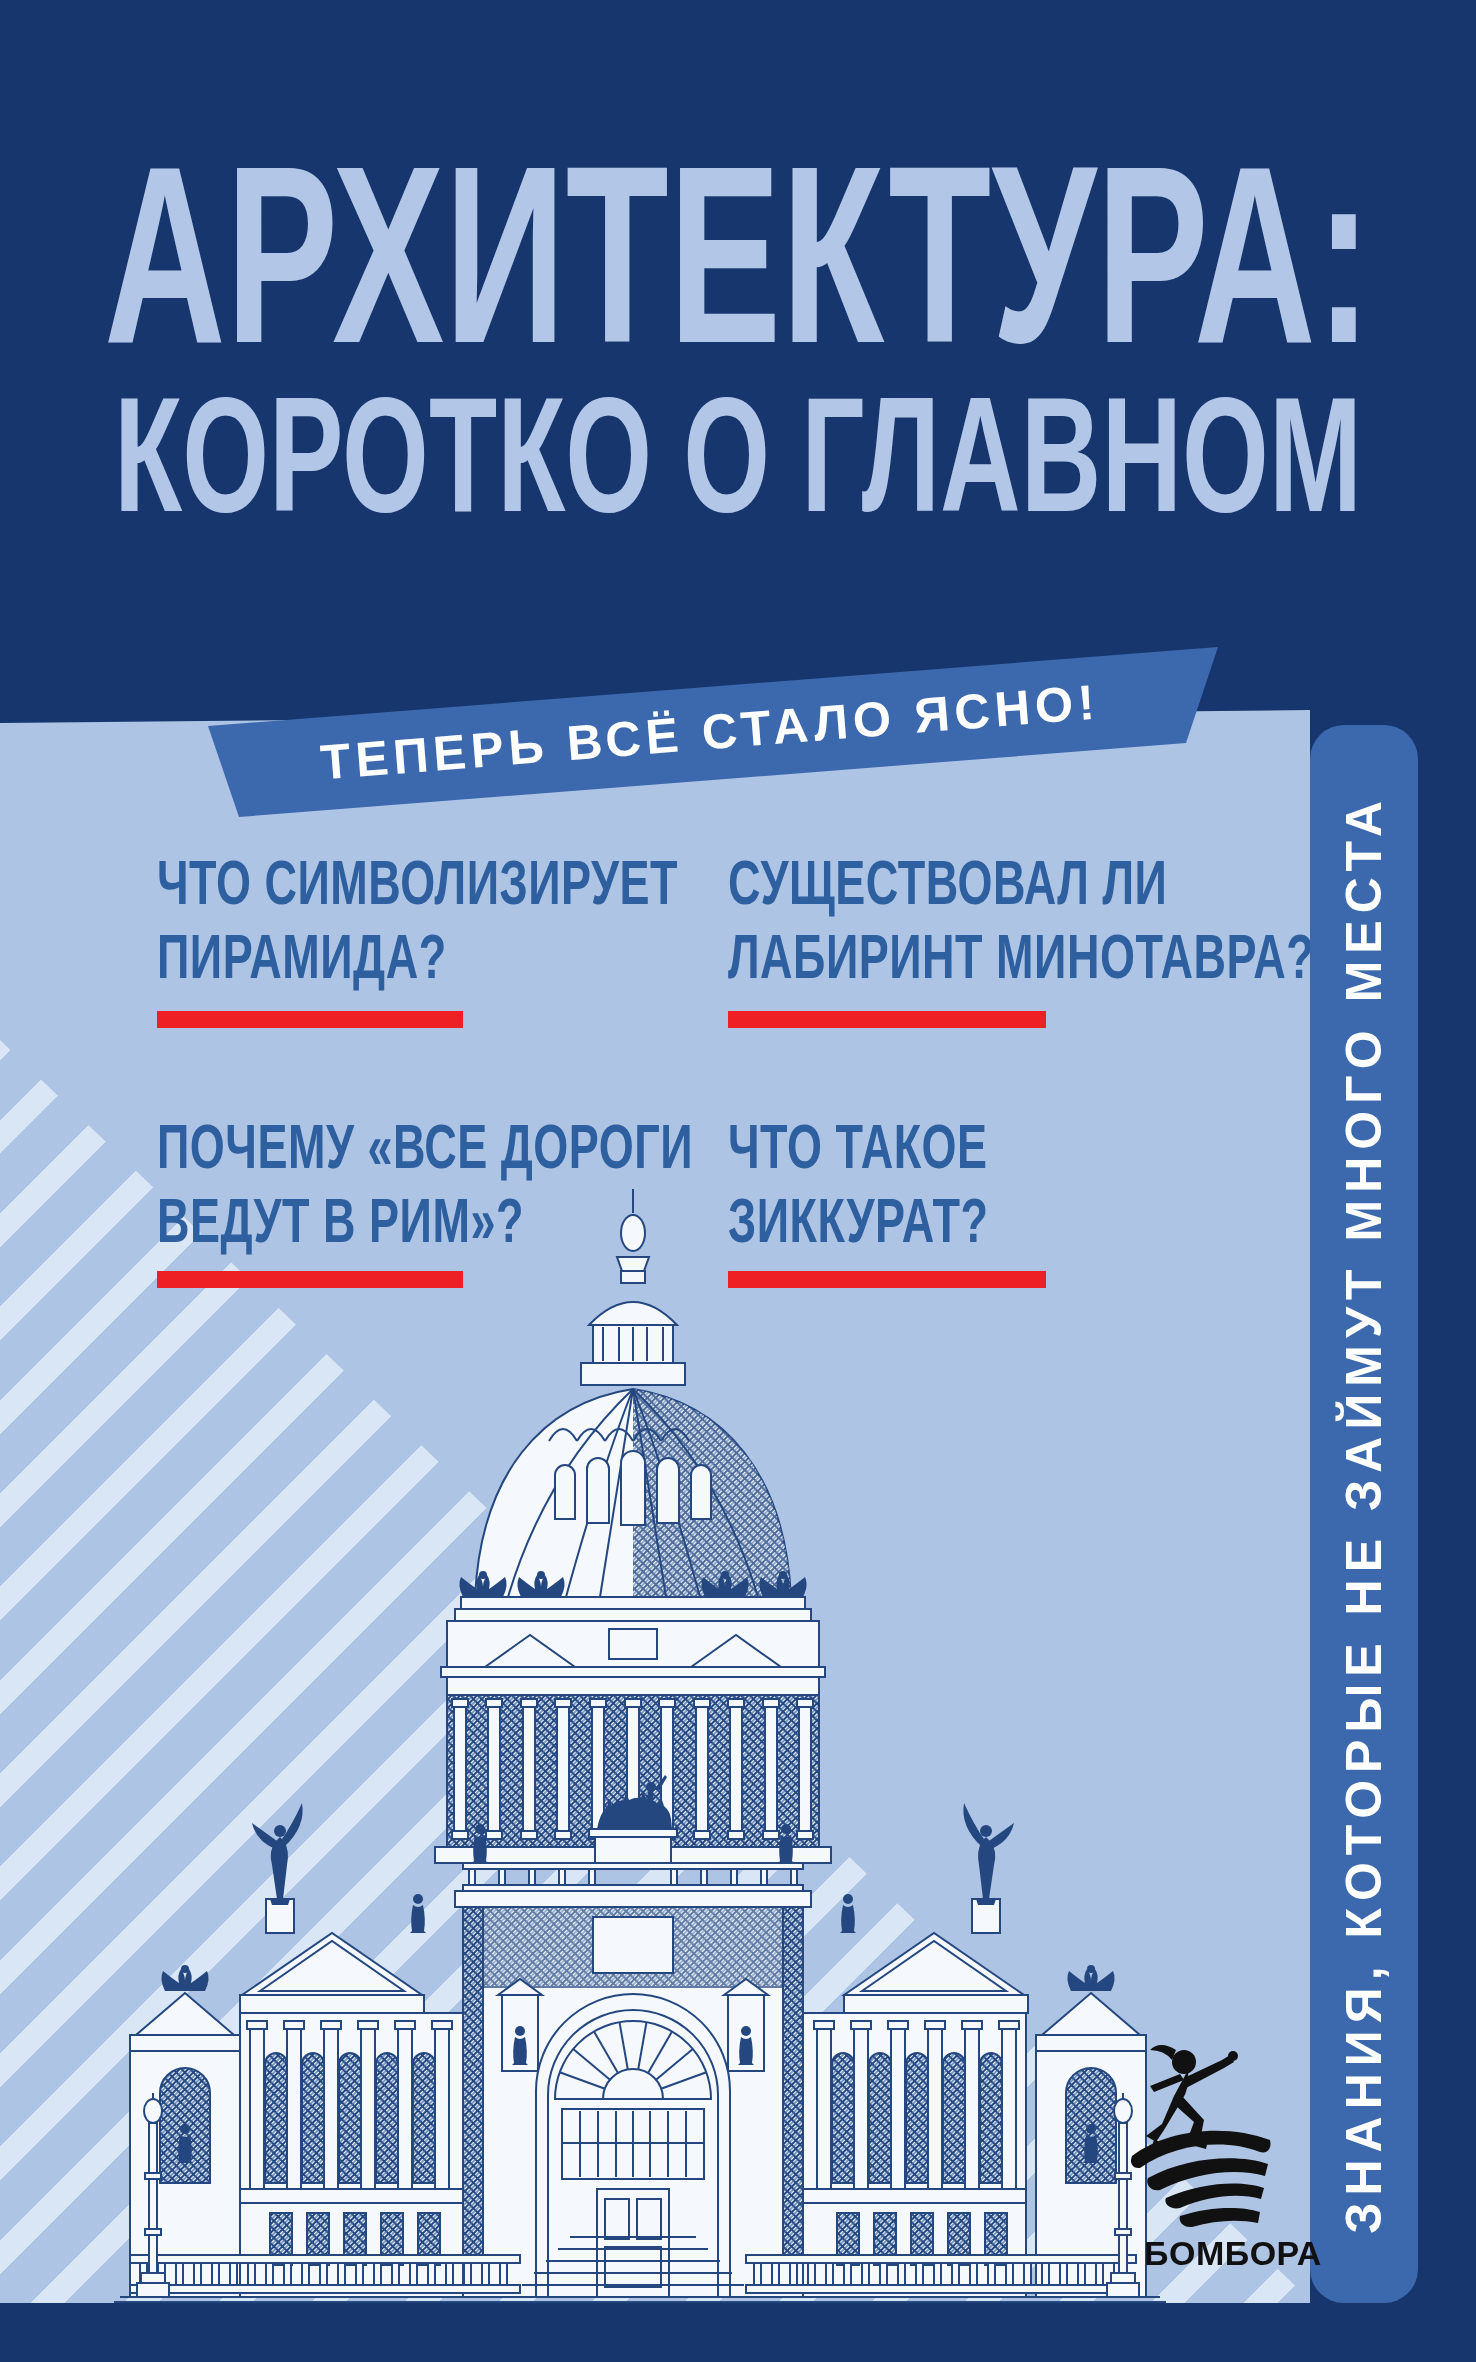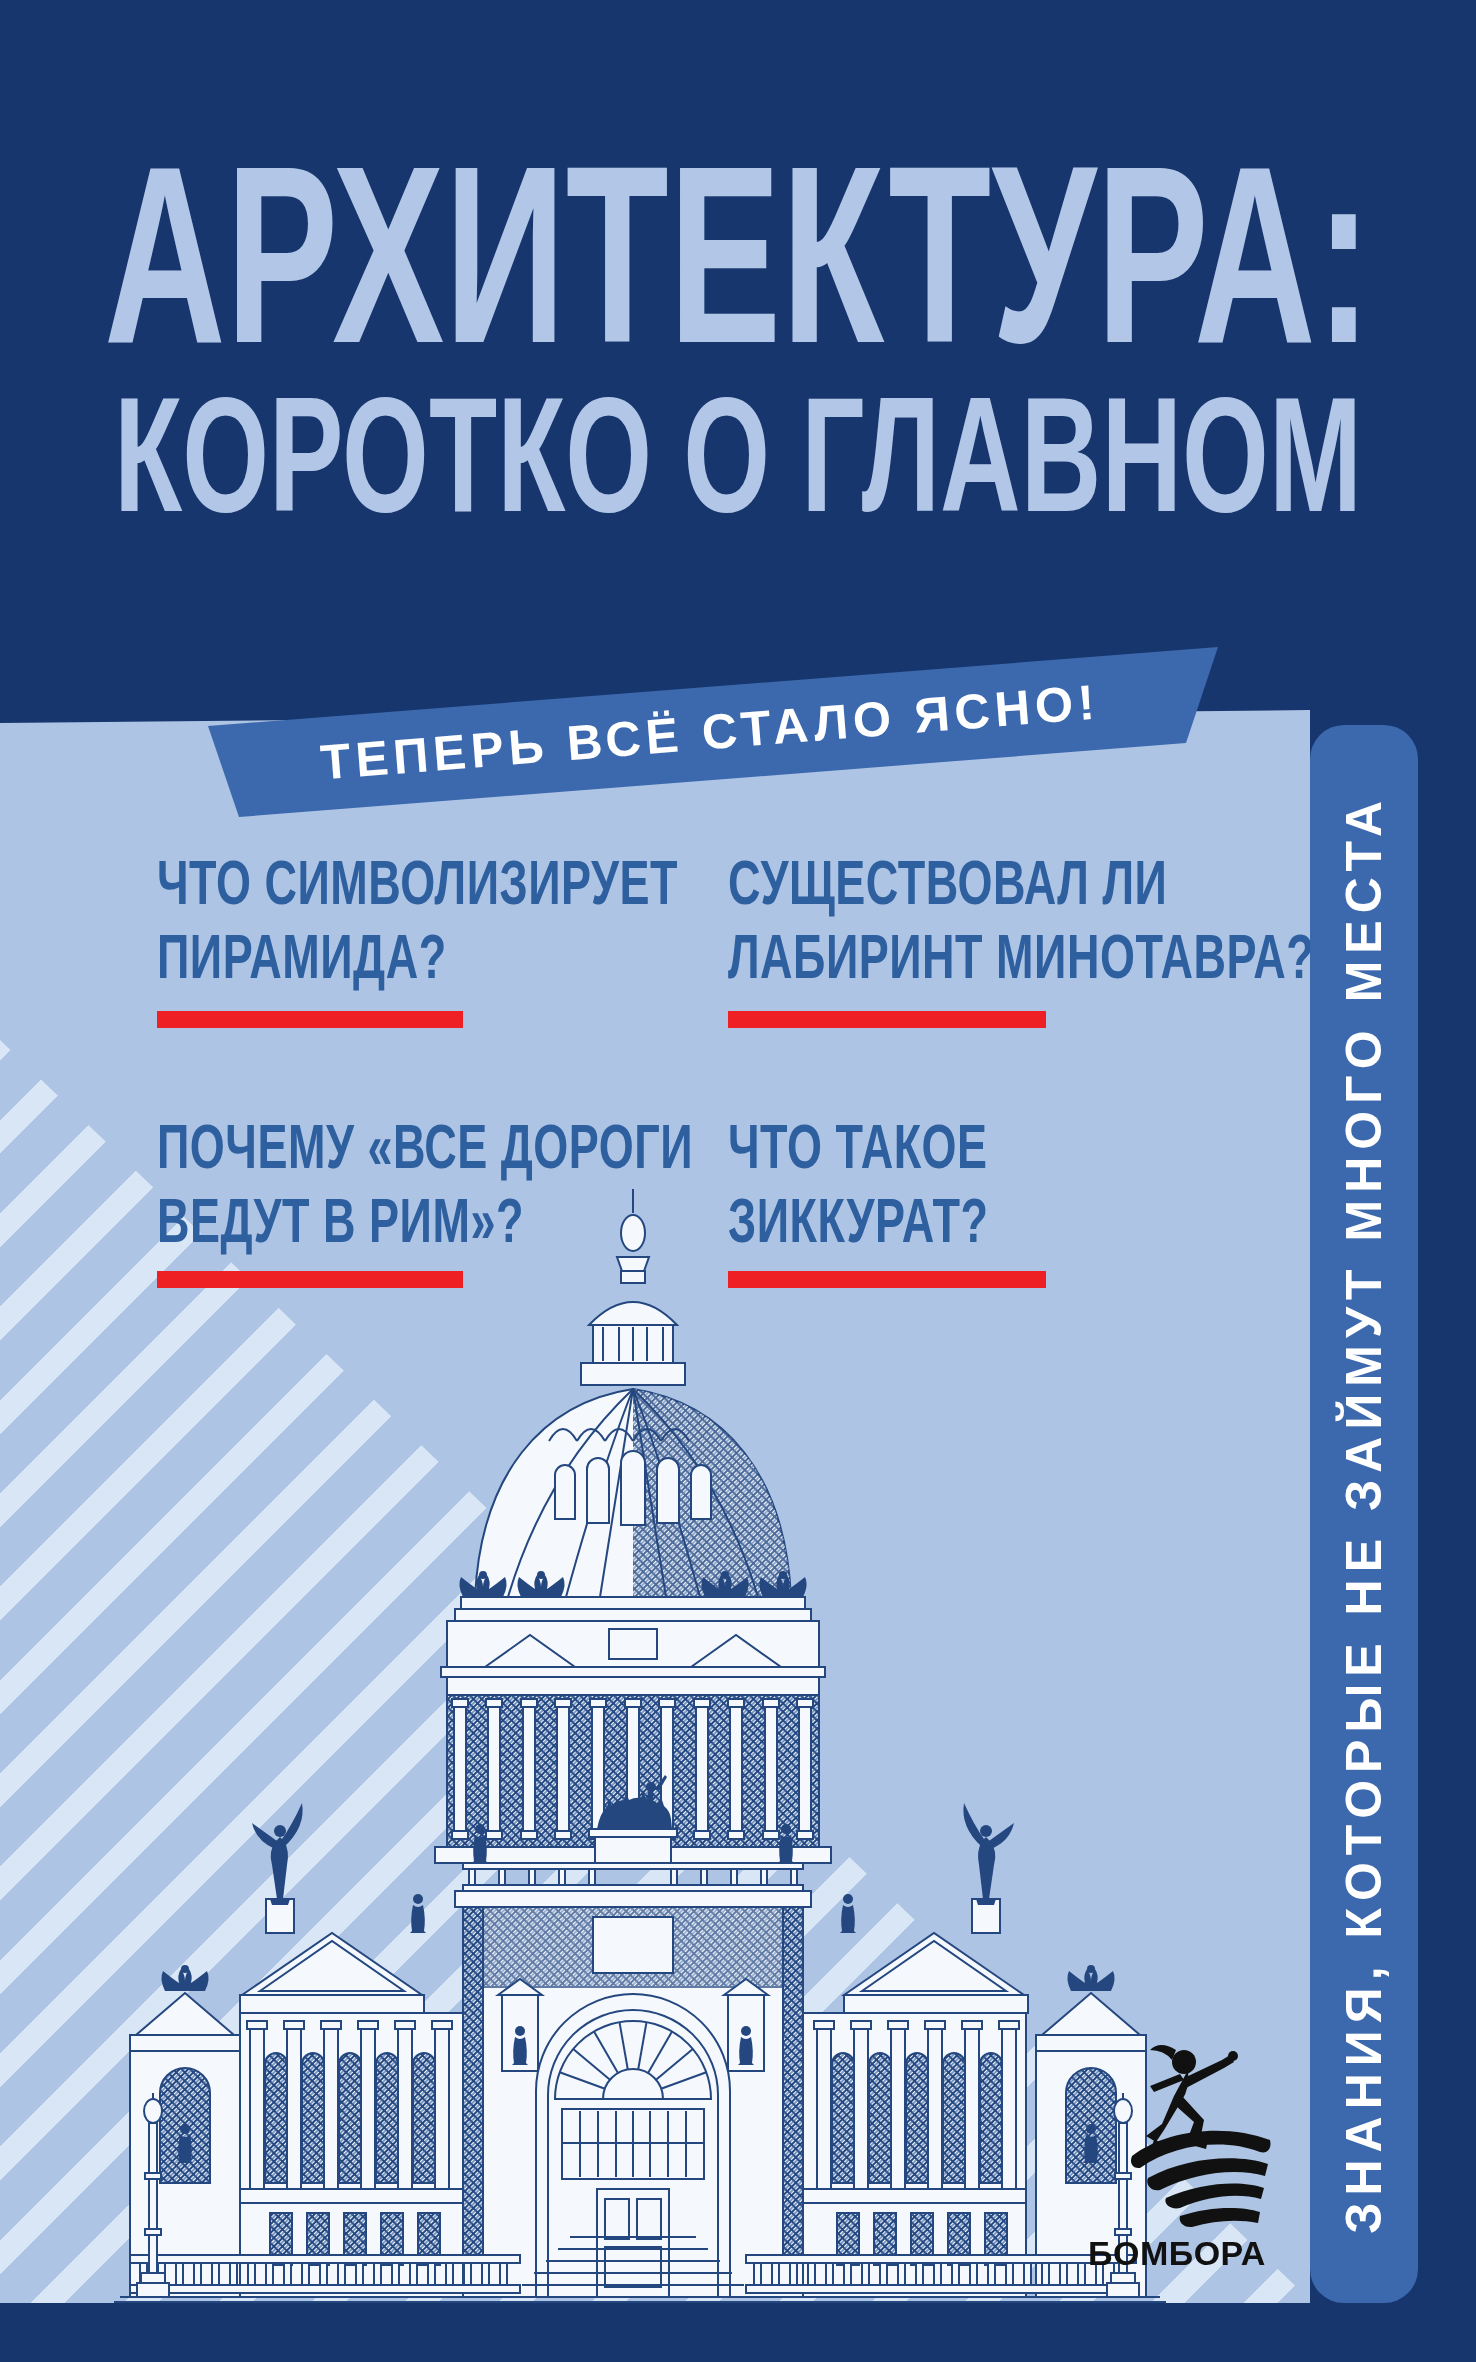--- a/index.html
+++ b/index.html
@@ -47,21 +47,21 @@
     position:absolute;left:1310px;top:725px;width:108px;height:1578px;z-index:4;
     background:var(--blue,#3c69ae);border-radius:34px;
     display:flex;align-items:center;justify-content:center;
   }
   .side-strip span{
     writing-mode:vertical-rl;transform:rotate(180deg);white-space:nowrap;
     color:var(--white,#fff);font-weight:bold;font-size:50px;letter-spacing:7px;
   }
   .art{position:absolute;z-index:3;}
   .publisher{
-    position:absolute;left:1088px;top:2234px;width:168px;z-index:5;
+    position:absolute;left:1144px;top:2234px;width:168px;z-index:5;
     text-align:center;color:var(--black,#111);font-weight:bold;font-size:34px;letter-spacing:0.5px;
   }
 </style>
 </head>
 <body>
 
 <div id="cover">
 
   <div class="panel"></div>
   <div class="stripes"></div>

